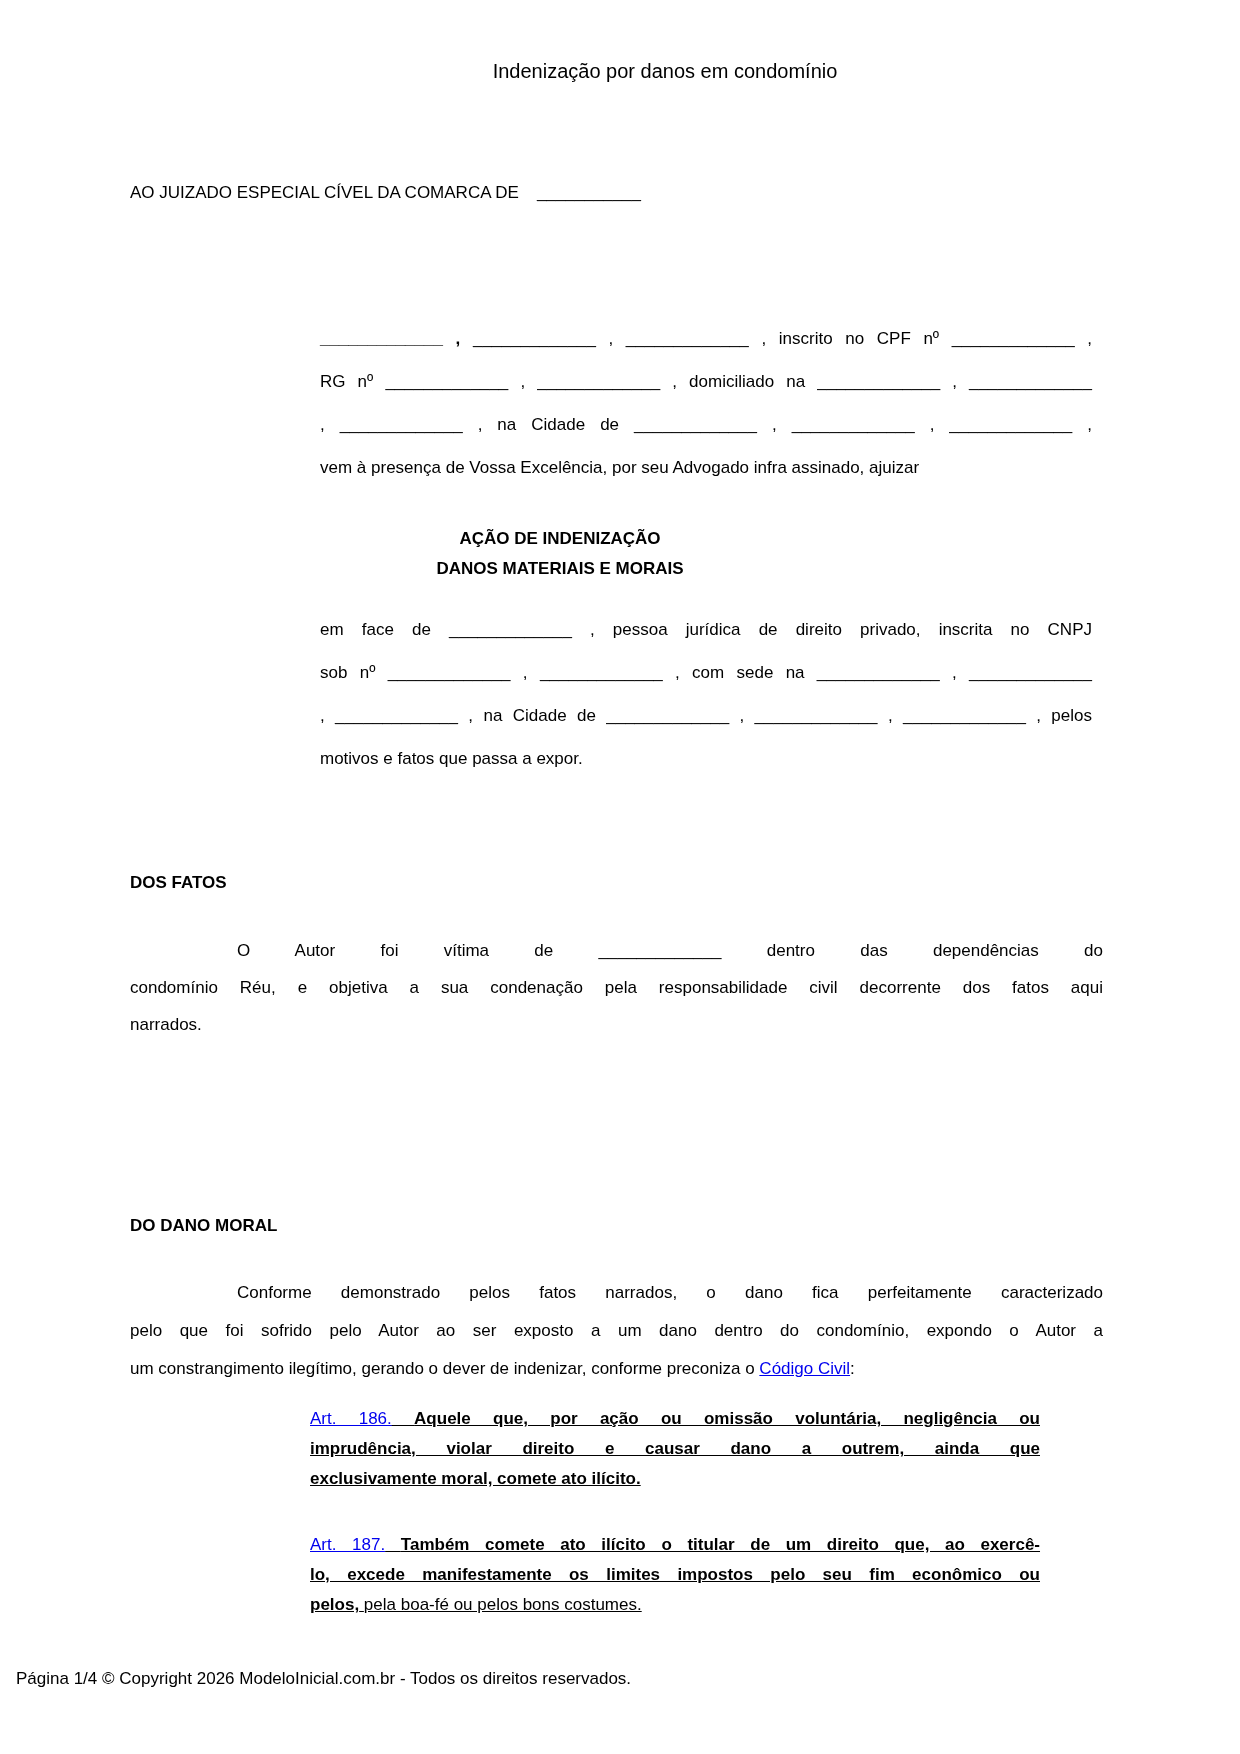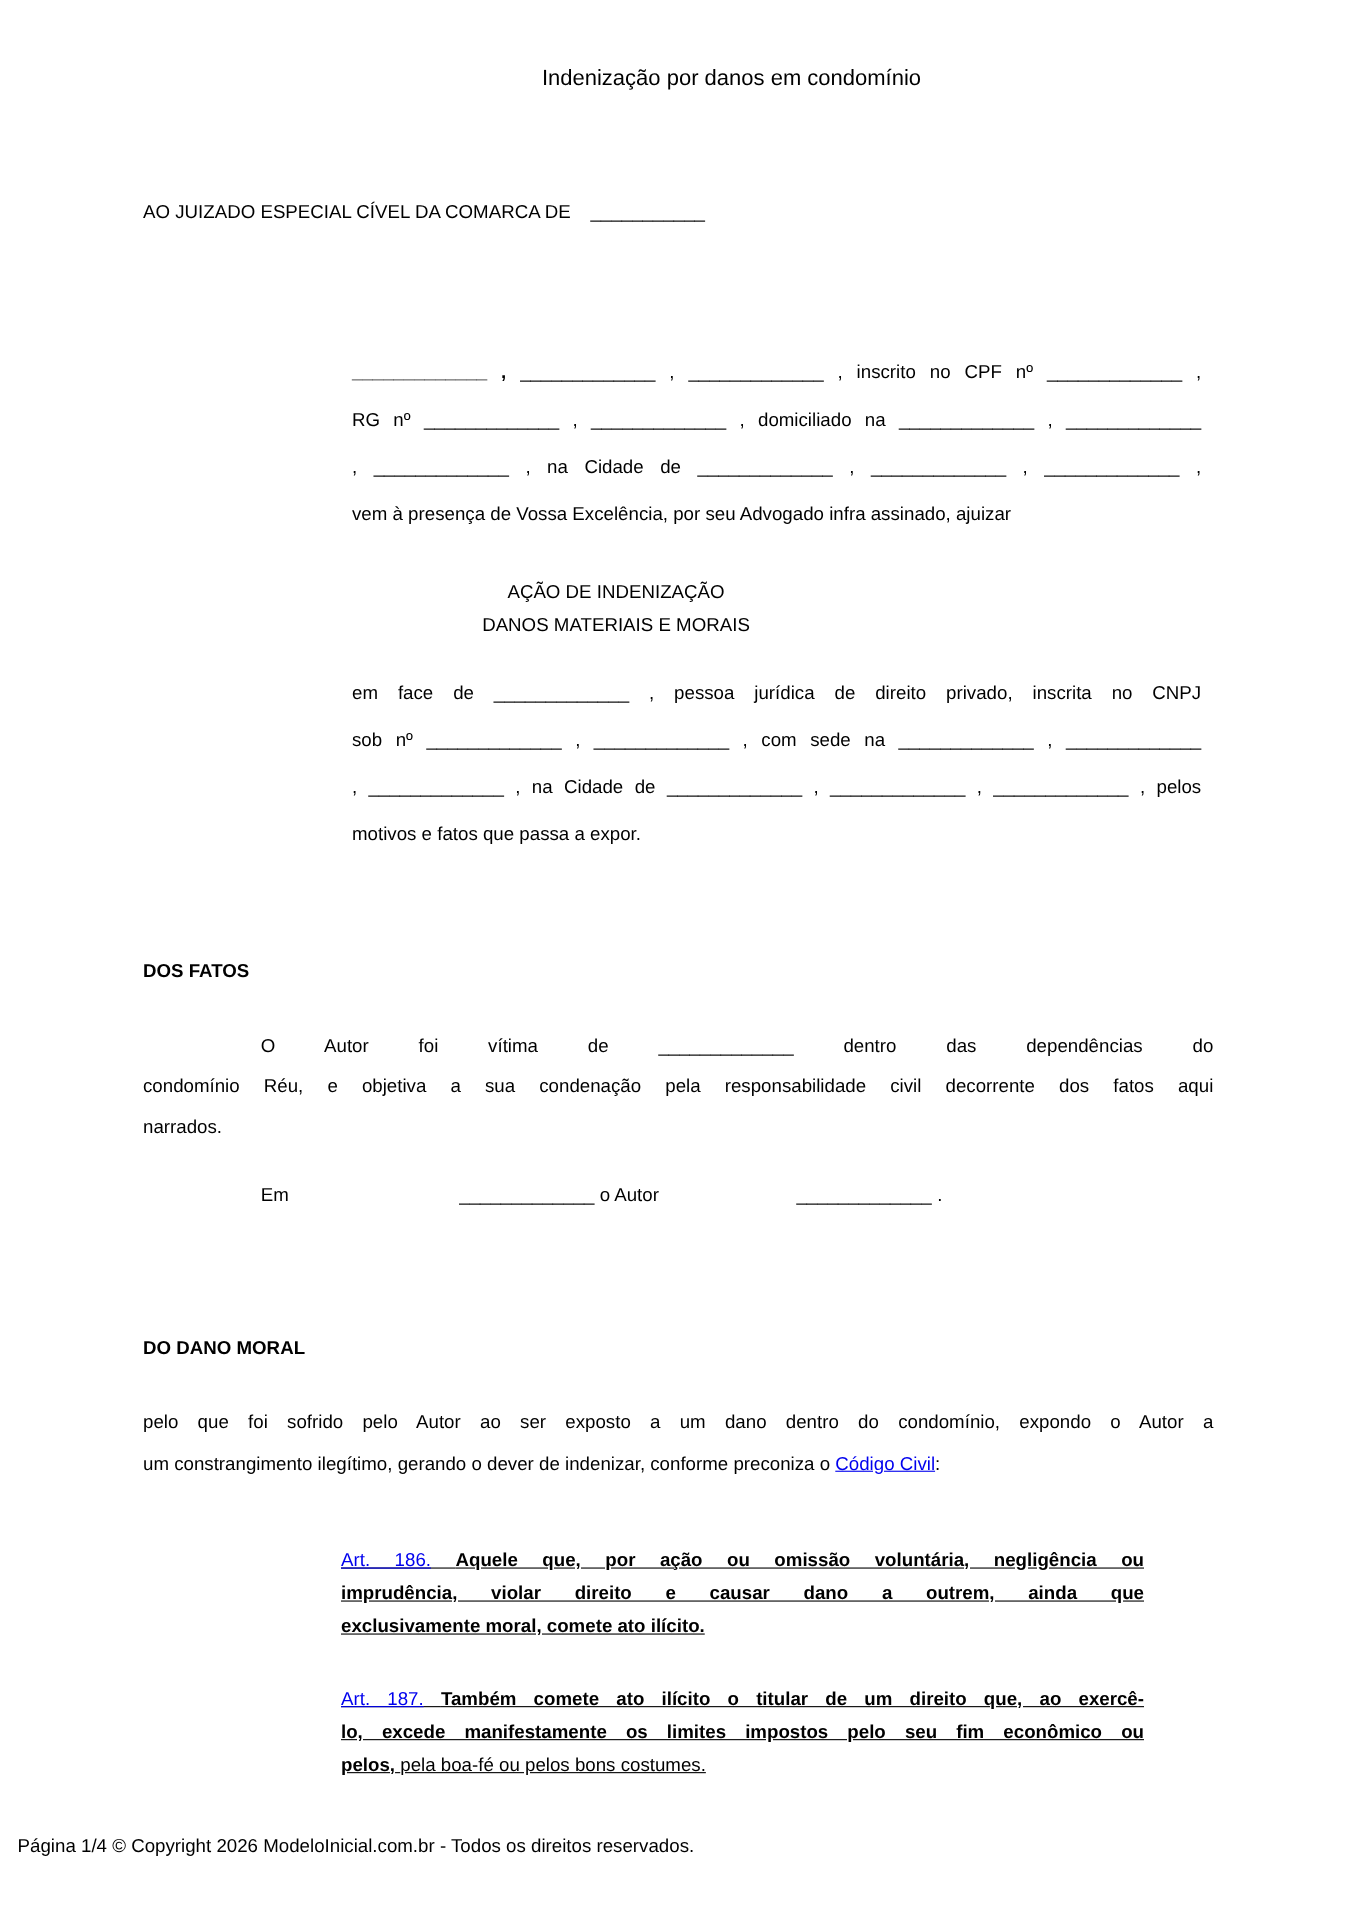--- a/index.html
+++ b/index.html
@@ -15,21 +15,21 @@
   .doc-title{position:absolute;left:130px;top:58px;width:1070px;text-align:center;font-size:20px;line-height:26px;}
   .addressee{position:absolute;left:130px;top:183px;line-height:20px;white-space:nowrap;}
   .addressee .blank{margin-left:18px;}
 
   .jline{text-align:justify;text-align-last:justify;}
   .nline{text-align:left;}
 
   .qual{position:absolute;left:320px;top:317px;width:772px;line-height:43px;}
   .defendant{position:absolute;left:320px;top:608px;width:772px;line-height:43px;}
 
-  .action-heading{position:absolute;left:130px;top:524px;width:860px;text-align:center;font-weight:normal;line-height:30px;}
+  .action-heading{position:absolute;left:130px;top:524px;width:860px;text-align:center;font-weight:bold;line-height:30px;}
 
   .section-heading{position:absolute;left:130px;font-weight:bold;line-height:22px;}
   .h-fatos{top:872px;}
   .h-moral{top:1215px;}
 
   .fatos{position:absolute;left:130px;top:932px;width:973px;line-height:37px;}
   .indent{text-indent:107px;}
 
   .date-line{position:absolute;left:130px;top:1076px;padding-left:107px;line-height:22px;}
   .date-line .b1{margin-left:155px;}
@@ -78,27 +78,25 @@
   </div>
 
   <div class="section-heading h-fatos">DOS FATOS</div>
 
   <div class="fatos">
     <div class="jline indent">O Autor foi vítima de _____________ dentro das dependências do</div>
     <div class="jline">condomínio Réu, e objetiva a sua condenação pela responsabilidade civil decorrente dos fatos aqui</div>
     <div class="nline">narrados.</div>
   </div>
 
-  <div class="date-line">
-    <span>Em</span><span class="blank b1">_____________</span> <span>o Autor</span><span class="blank b2">_____________</span><span class="period">.</span>
-  </div>
 
   <div class="section-heading h-moral">DO DANO MORAL</div>
 
   <div class="moral">
+    <div class="jline indent">Conforme demonstrado pelos fatos narrados, o dano fica perfeitamente caracterizado</div>
     <div class="jline">pelo que foi sofrido pelo Autor ao ser exposto a um dano dentro do condomínio, expondo o Autor a</div>
     <div class="nline"><span>um constrangimento ilegítimo, gerando o dever de indenizar, conforme preconiza o </span><a class="doclink" href="#">Código Civil</a><span>:</span></div>
   </div>
 
   <div class="quote q186">
     <div class="jline"><a class="doclink" href="#">Art. 186.</a> <b>Aquele que, por ação ou omissão voluntária, negligência ou</b></div>
     <div class="jline"><b>imprudência, violar direito e causar dano a outrem, ainda que</b></div>
     <div class="nline"><b>exclusivamente moral, comete ato ilícito.</b></div>
   </div>
 

